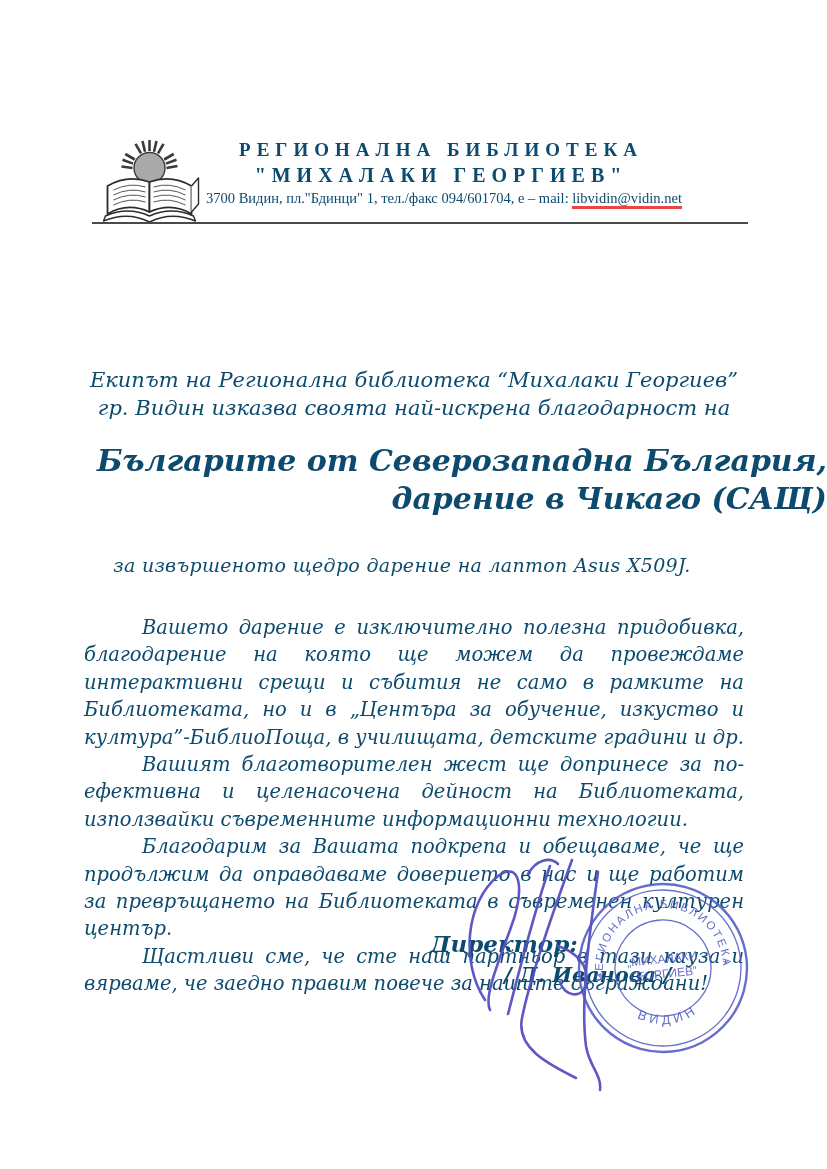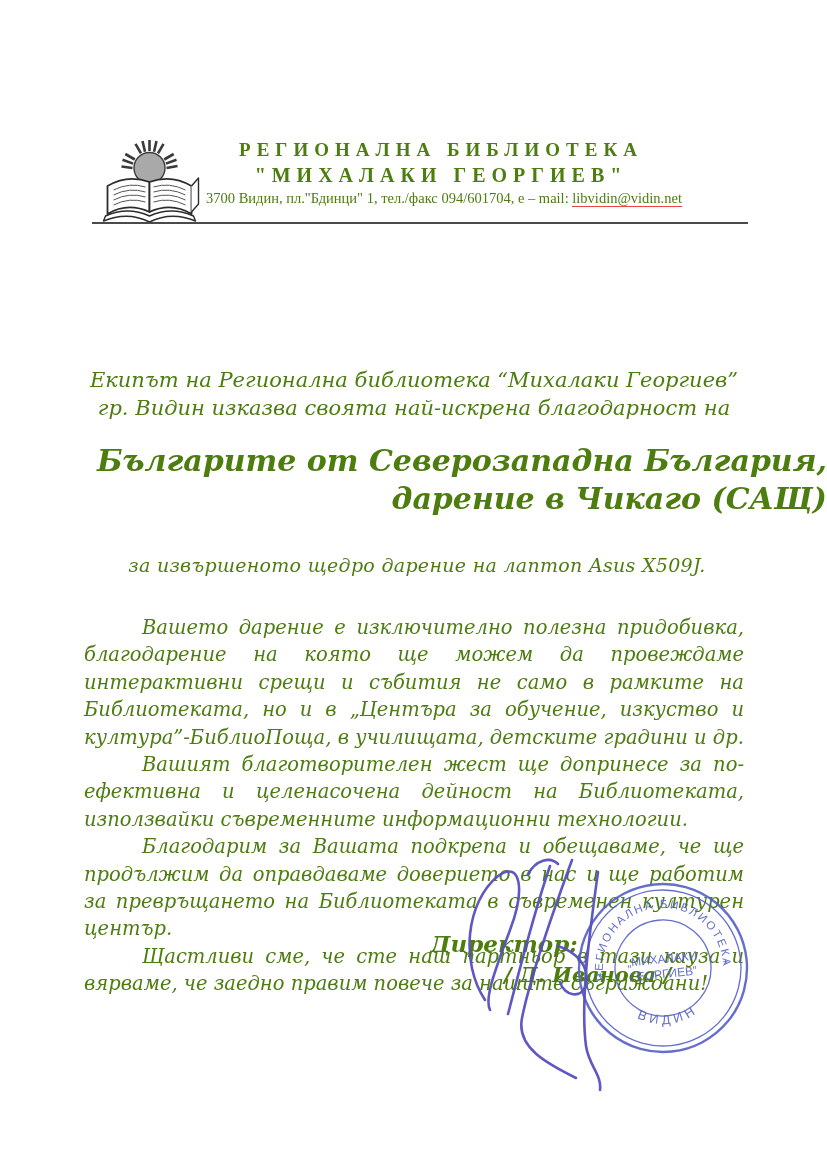--- a/index.html
+++ b/index.html
@@ -1,42 +1,42 @@
 <!DOCTYPE html>
 <html><head>
 <meta charset="utf-8">
 <style>
   html,body{margin:0;padding:0;background:#e8e8e8;}
   .page{
     position:relative;width:827px;height:1169px;margin:0 auto;
     background:#ffffff;overflow:hidden;
-    font-family:"DejaVu Serif",serif;color:#4d7c0f;
+    font-family:"DejaVu Serif",serif;color:#0c4a6e;
   }
   
   .letterhead{position:absolute;left:88px;top:136px;width:662px;}
   .logo{position:absolute;left:10px;top:2px;width:108px;height:90px;}
   .lh-text{position:absolute;left:118px;top:2px;width:470px;text-align:center;
            font-family:"Liberation Serif",serif;white-space:nowrap;}
   .org1{font-size:19px;font-weight:bold;letter-spacing:6px;line-height:24px;}
   .org2{font-size:20px;font-weight:bold;letter-spacing:6px;line-height:26px;}
   .addr{font-size:14.5px;line-height:19px;margin-top:1px;}
-  .email{border-bottom:1px solid #ef4444;}
+  .email{border-bottom:3px solid #ef4444;}
   .www{font-size:15px;line-height:19px;letter-spacing:.5px;}
   .rule{position:absolute;left:4px;top:86px;width:656px;border-top:2px solid #4a4a4a;}
   
   .doc-title{position:absolute;left:0;top:250px;width:827px;text-align:center;
              font-style:italic;font-weight:bold;}
   .t1{font-size:54px;line-height:62px;letter-spacing:2px;}
   .t2{font-size:35px;line-height:40px;letter-spacing:1px;}
   
   .intro{position:absolute;left:84px;top:366px;width:660px;text-align:center;
          font-style:italic;font-size:21px;line-height:28px;}
   .recipient{position:absolute;left:0;top:442px;width:827px;text-align:right;
              font-style:italic;font-weight:bold;font-size:30px;line-height:38px;}
-  .donation{position:absolute;left:87px;top:554px;width:660px;text-align:center;
+  .donation{position:absolute;left:72px;top:554px;width:660px;text-align:center;
             font-style:italic;font-size:19px;letter-spacing:.3px;}
   
   .body-text{position:absolute;left:84px;top:598px;width:660px;
              font-style:italic;font-size:19.5px;line-height:27.4px;
              text-align:justify;margin-top:16px;}
   .body-text p{margin:0;text-indent:58px;}
   
   .role{position:absolute;left:430px;top:930px;font-style:italic;font-weight:600;
         font-size:23px;}
   .name{position:absolute;left:504px;top:962px;font-style:italic;font-weight:600;

